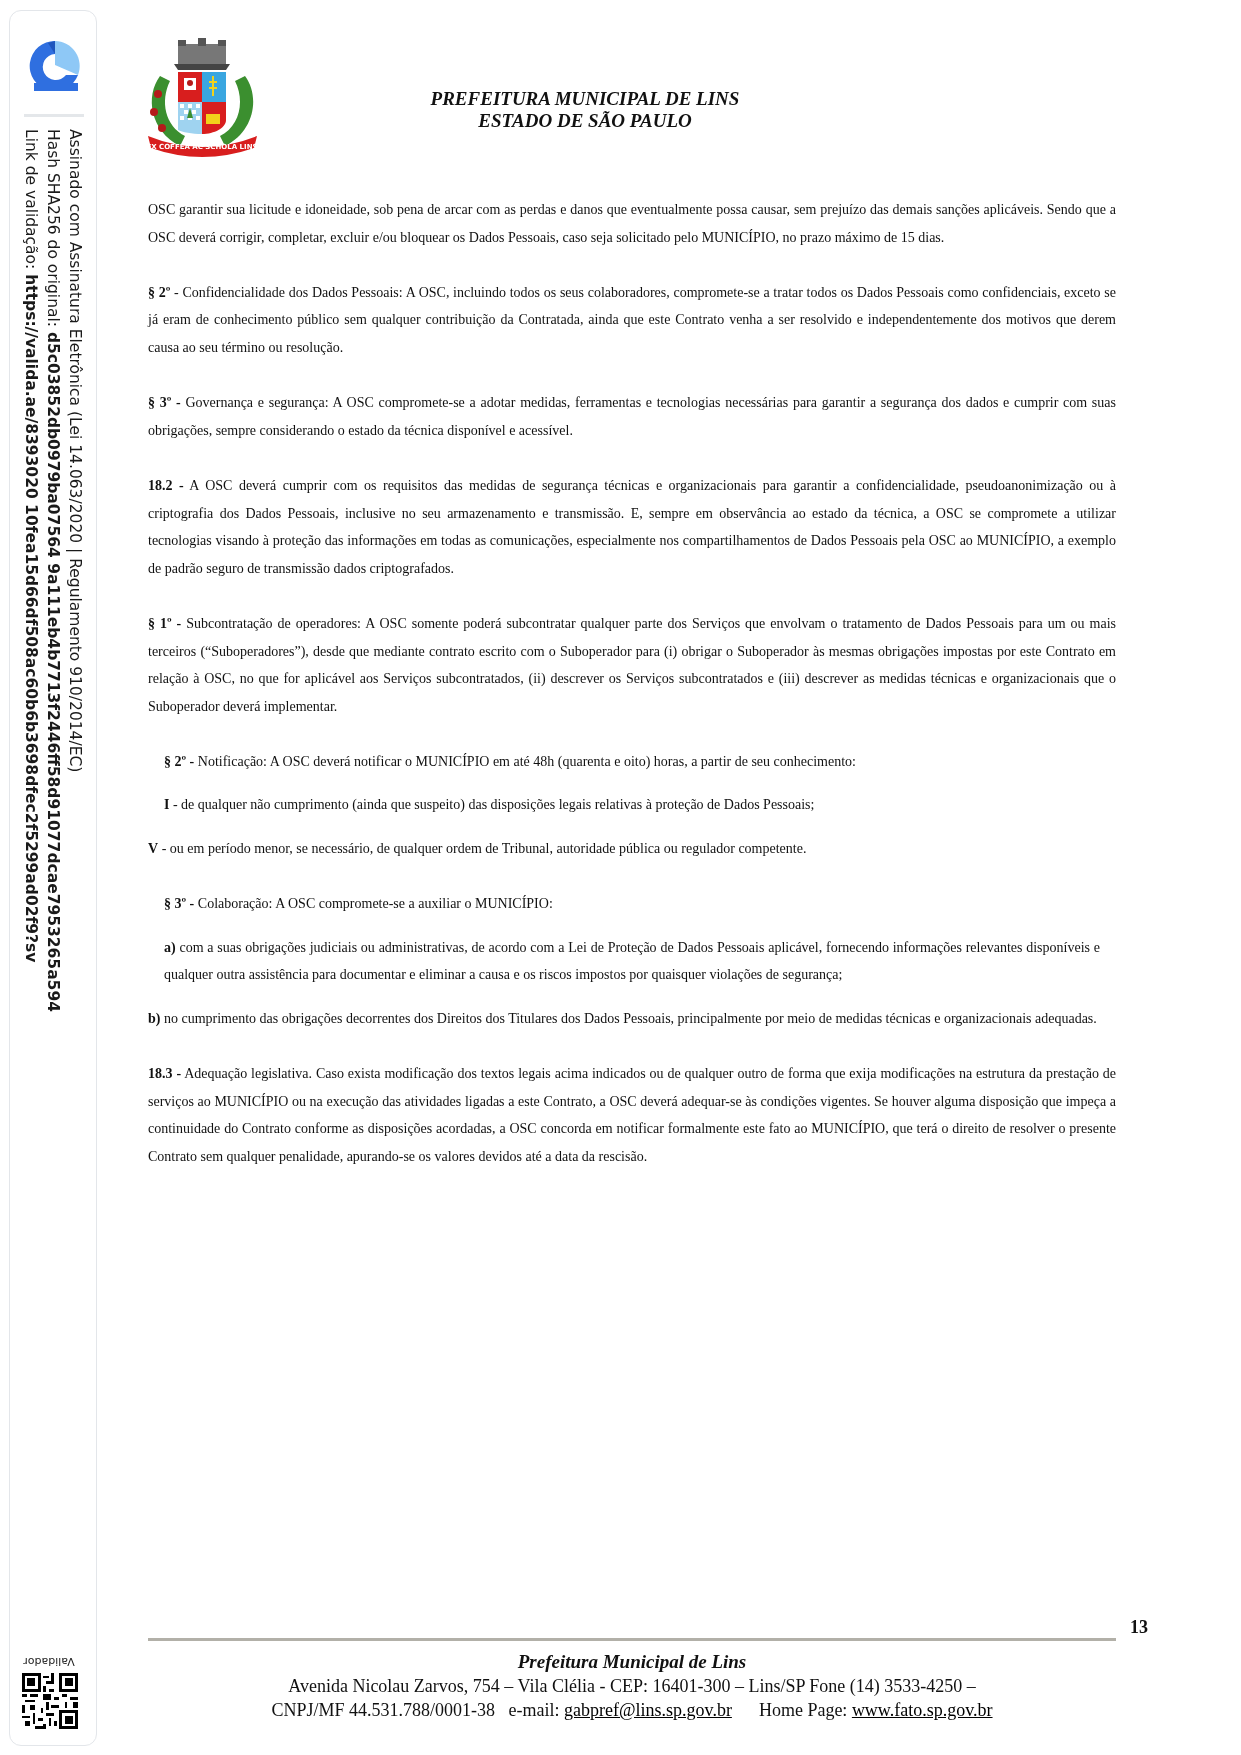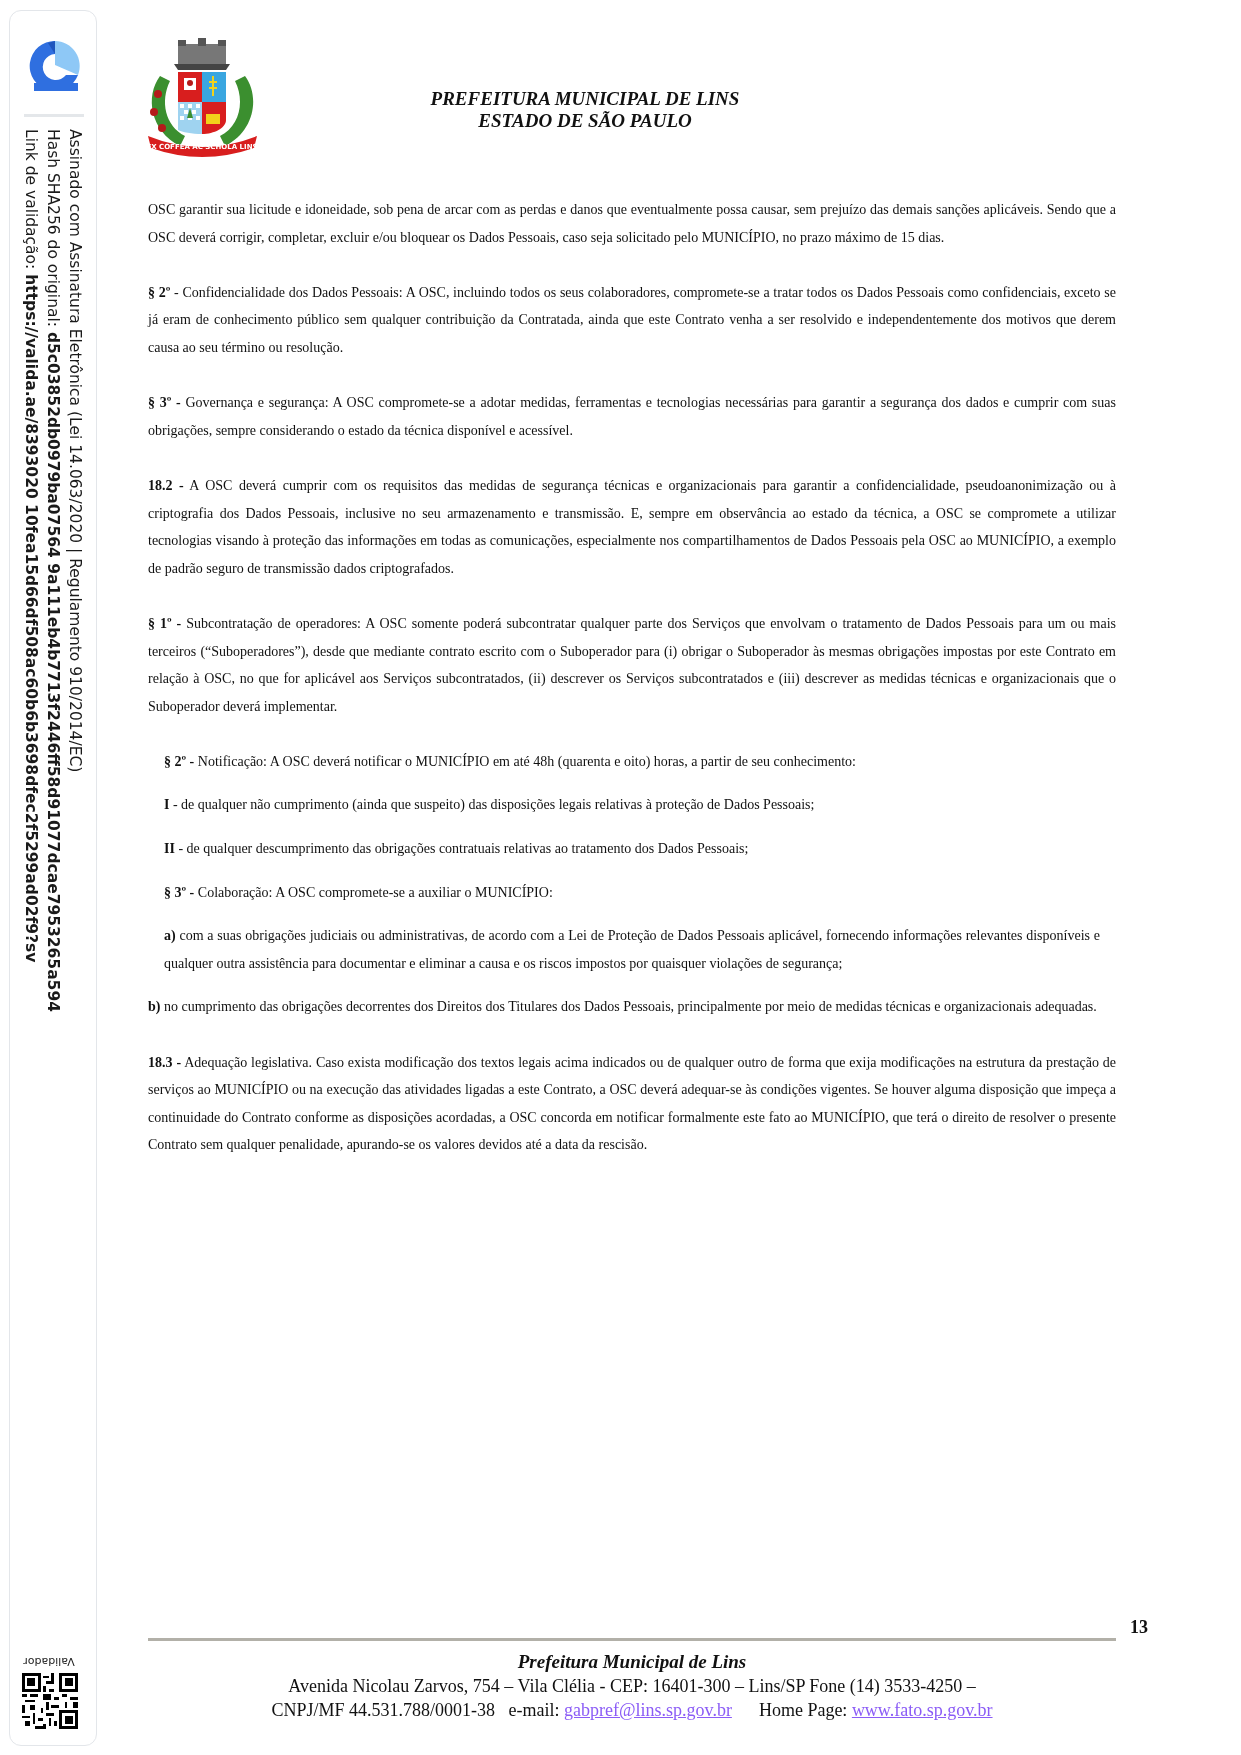--- a/index.html
+++ b/index.html
@@ -24,21 +24,21 @@
   .content { position: absolute; left: 148px; top: 196px; width: 968px; font-size: 14px; line-height: 27.6px; text-align: justify; }
   .content p { margin: 0 0 27.6px 0; }
   .content p.tight { margin: 16px; }
   .content b { font-weight: bold; }
 
   
   .page-number { position: absolute; left: 1130px; top: 1617px; font-size: 18px; font-weight: bold; }
   .footer-rule { position: absolute; left: 148px; top: 1638px; width: 968px; height: 3px; background: #b2b0a8; }
   .footer { position: absolute; left: 148px; top: 1650px; width: 968px; text-align: center; font-size: 18px; line-height: 24px; }
   .footer .org { font-style: italic; font-weight: bold; font-size: 19px; }
-  .footer a { color: #8b5cf6; text-decoration: underline; }
+  .footer a { color: #000000; text-decoration: underline; }
 </style>
 </head>
 <body>
 
 <div class="sig-strip">
   <svg class="sig-logo" viewBox="0 0 58 58">
     <path d="M29 4 A25 25 0 1 0 52 38 L40 38 A13 13 0 1 1 29 17 Z" fill="#2f6fe0"></path>
     <path d="M29 4 L29 28 L52 38 A25 25 0 0 0 29 4 Z" fill="#8ec8f6"></path>
     <path d="M29 4 L29 17 L22 6 Z" fill="#1f56bd"></path>
     <rect x="8" y="46" width="44" height="8" fill="#2f6fe0"></rect>
@@ -154,21 +154,21 @@
   <p><b>§ 2º</b><span> - Confidencialidade dos Dados Pessoais: A OSC, incluindo todos os seus colaboradores, compromete-se a tratar todos os Dados Pessoais como confidenciais, exceto se já eram de conhecimento público sem qualquer contribuição da Contratada, ainda que este Contrato venha a ser resolvido e independentemente dos motivos que derem causa ao seu término ou resolução.</span></p>
 
   <p><b>§ 3º -</b><span> Governança e segurança: A OSC compromete-se a adotar medidas, ferramentas e tecnologias necessárias para garantir a segurança dos dados e cumprir com suas obrigações, sempre considerando o estado da técnica disponível e acessível.</span></p>
 
   <p><b>18.2 -</b><span> A OSC deverá cumprir com os requisitos das medidas de segurança técnicas e organizacionais para garantir a confidencialidade, pseudoanonimização ou à criptografia dos Dados Pessoais, inclusive no seu armazenamento e transmissão. E, sempre em observância ao estado da técnica, a OSC se compromete a utilizar tecnologias visando à proteção das informações em todas as comunicações, especialmente nos compartilhamentos de Dados Pessoais pela OSC ao MUNICÍPIO, a exemplo de padrão seguro de transmissão dados criptografados.</span></p>
 
   <p><b>§ 1º -</b><span> Subcontratação de operadores: A OSC somente poderá subcontratar qualquer parte dos Serviços que envolvam o tratamento de Dados Pessoais para um ou mais terceiros (“Suboperadores”), desde que mediante contrato escrito com o Suboperador para (i) obrigar o Suboperador às mesmas obrigações impostas por este Contrato em relação à OSC, no que for aplicável aos Serviços subcontratados, (ii) descrever os Serviços subcontratados e (iii) descrever as medidas técnicas e organizacionais que o Suboperador deverá implementar.</span></p>
 
   <p class="tight"><b>§ 2º -</b><span> Notificação: A OSC deverá notificar o MUNICÍPIO em até 48h (quarenta e oito) horas, a partir de seu conhecimento:</span></p>
   <p class="tight"><b>I</b><span> - de qualquer não cumprimento (ainda que suspeito) das disposições legais relativas à proteção de Dados Pessoais;</span></p>
-  <p class="tight"><b>II</b><span> - de qualquer descumprimento das obrigações contratuais relativas ao tratamento dos Dados Pessoais;</span></p>
+  <p><b>V</b><span> - ou em período menor, se necessário, de qualquer ordem de Tribunal, autoridade pública ou regulador competente.</span></p>
 
   <p class="tight"><b>§ 3º -</b><span> Colaboração: A OSC compromete-se a auxiliar o MUNICÍPIO:</span></p>
   <p class="tight"><b>a)</b><span> com a suas obrigações judiciais ou administrativas, de acordo com a Lei de Proteção de Dados Pessoais aplicável, fornecendo informações relevantes disponíveis e qualquer outra assistência para documentar e eliminar a causa e os riscos impostos por quaisquer violações de segurança;</span></p>
   <p><b>b)</b><span> no cumprimento das obrigações decorrentes dos Direitos dos Titulares dos Dados Pessoais, principalmente por meio de medidas técnicas e organizacionais adequadas.</span></p>
 
   <p><b>18.3 -</b><span> Adequação legislativa. Caso exista modificação dos textos legais acima indicados ou de qualquer outro de forma que exija modificações na estrutura da prestação de serviços ao MUNICÍPIO ou na execução das atividades ligadas a este Contrato, a OSC deverá adequar-se às condições vigentes. Se houver alguma disposição que impeça a continuidade do Contrato conforme as disposições acordadas, a OSC concorda em notificar formalmente este fato ao MUNICÍPIO, que terá o direito de resolver o presente Contrato sem qualquer penalidade, apurando-se os valores devidos até a data da rescisão.</span></p>
 </div>
 
 <div class="page-number">13</div>
 <div class="footer-rule"></div>

